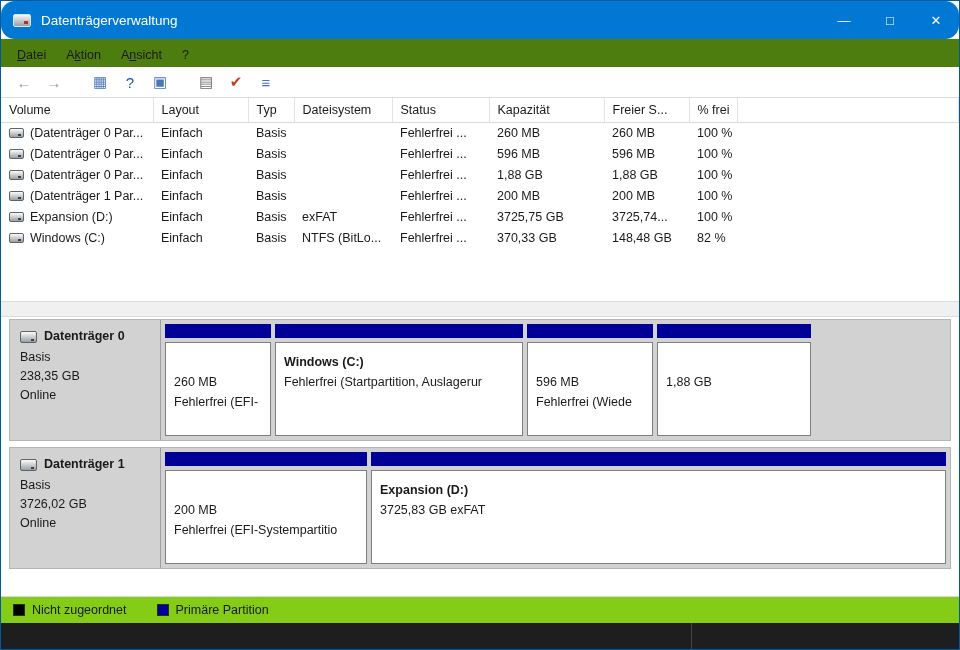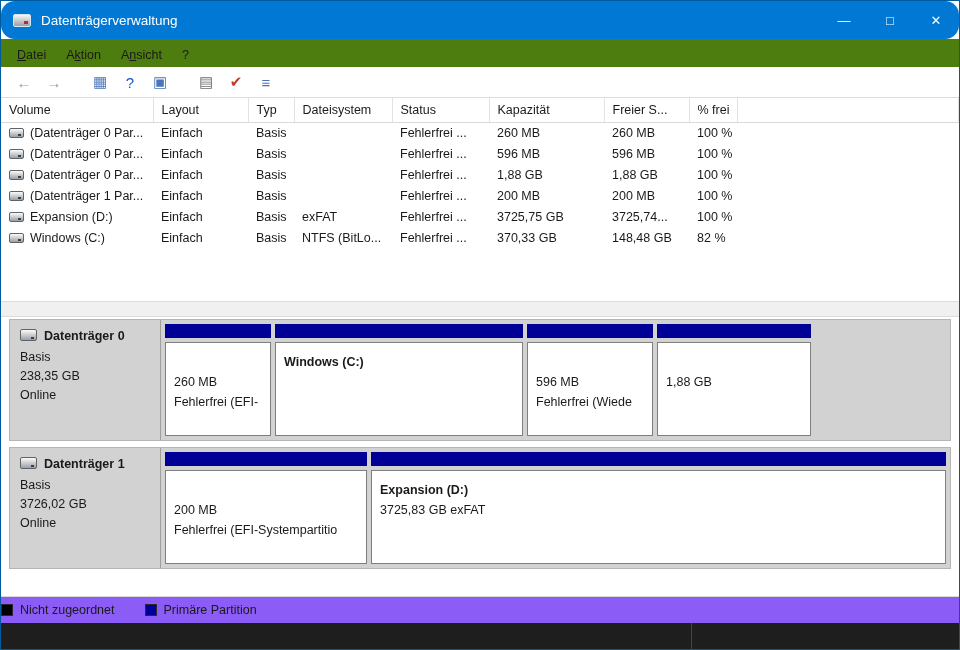--- a/index.html
+++ b/index.html
@@ -34,31 +34,31 @@
   .drive-icon::after{content:"";position:absolute;right:2px;bottom:1px;width:3px;height:2px;background:#3c4043;}
   .drive-icon.big{width:17px;height:12px;margin-right:7px;}
 
   
   .splitter{height:16px;background:#f0f0f0;border-top:1px solid #dcdcdc;border-bottom:1px solid #dcdcdc;flex:0 0 auto;}
 
   
   .graphic-pane{height:279px;background:#fff;padding:2px 8px 0 8px;flex:0 0 auto;overflow:hidden;}
   .disk-band{height:122px;background:#d2d2d2;border:1px solid #b5b5b5;display:flex;margin-bottom:6px;}
   .disk-info{width:151px;flex:0 0 auto;border-right:1px solid #9e9e9e;padding:9px 10px;overflow:hidden;}
-  .disk-info-header{display:flex;align-items:flex-start;font-weight:700;margin-bottom:5px;white-space:nowrap;}
+  .disk-info-header{display:flex;align-items:flex-end;font-weight:700;margin-bottom:5px;white-space:nowrap;}
   .disk-meta{line-height:19px;white-space:nowrap;}
   .partitions{flex:1;display:flex;gap:4px;padding:4px;min-width:0;}
   .partition{display:flex;flex-direction:column;min-width:0;}
   .part-strip{height:14px;flex:0 0 auto;}
   .part-box{flex:1;background:#fff;border:1px solid #7f7f7f;margin-top:4px;padding:9px 8px 4px;overflow:hidden;}
   .part-title{font-weight:700;line-height:20px;min-height:20px;white-space:nowrap;overflow:hidden;}
   .part-line{line-height:20px;white-space:nowrap;overflow:hidden;}
 
   
-  .legend-bar{height:27px;background:#8b5cf6;border-top:1px solid #d9d9d9;display:flex;align-items:center;gap:30px;flex:0 0 auto;}
+  .legend-bar{height:27px;background:#84cc16;border-top:1px solid #d9d9d9;display:flex;align-items:center;padding-left:12px;gap:30px;flex:0 0 auto;}
   .legend-item{display:flex;align-items:center;gap:7px;}
   .legend-swatch{width:12px;height:12px;border:1px solid #2a2a2a;display:inline-block;}
 
   
   .bottom-bar{background:#1e1e1e;position:relative;flex:1;}
   .bottom-divider{position:absolute;left:690px;top:0;width:1px;height:100%;background:#454545;}
 </style>
 </head>
 <body>
 
@@ -208,20 +208,21 @@
             <div class="part-box">
               <div class="part-title"></div>
               <div class="part-line">260 MB</div>
               <div class="part-line">Fehlerfrei (EFI-</div>
             </div>
           </div>
           <div class="partition" style="flex: 0 0 auto; width: 248px;">
             <div class="part-strip" style="background: rgb(0, 0, 150);"></div>
             <div class="part-box">
               <div class="part-title">Windows  (C:)</div>
+              <div class="part-line">Fehlerfrei (Startpartition, Auslagerur</div>
             </div>
           </div>
           <div class="partition" style="flex: 0 0 auto; width: 126px;">
             <div class="part-strip" style="background: rgb(0, 0, 150);"></div>
             <div class="part-box">
               <div class="part-title"></div>
               <div class="part-line">596 MB</div>
               <div class="part-line">Fehlerfrei (Wiede</div>
             </div>
           </div>

